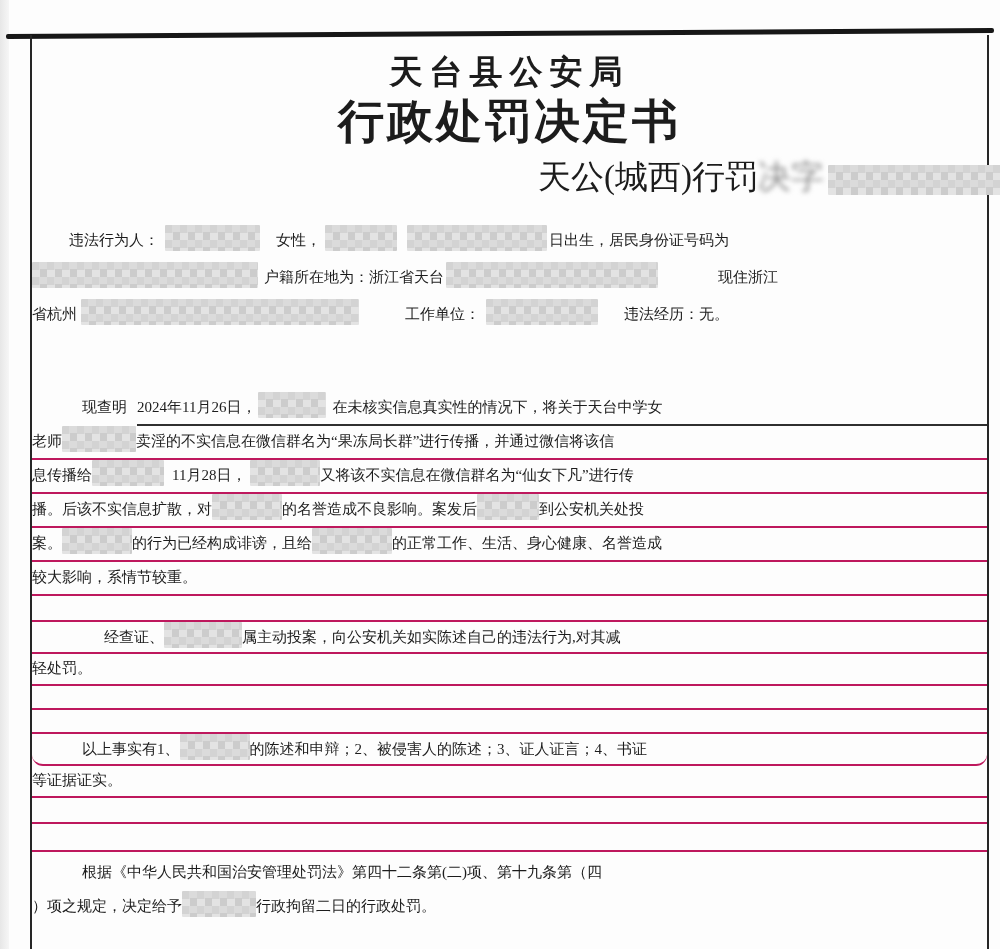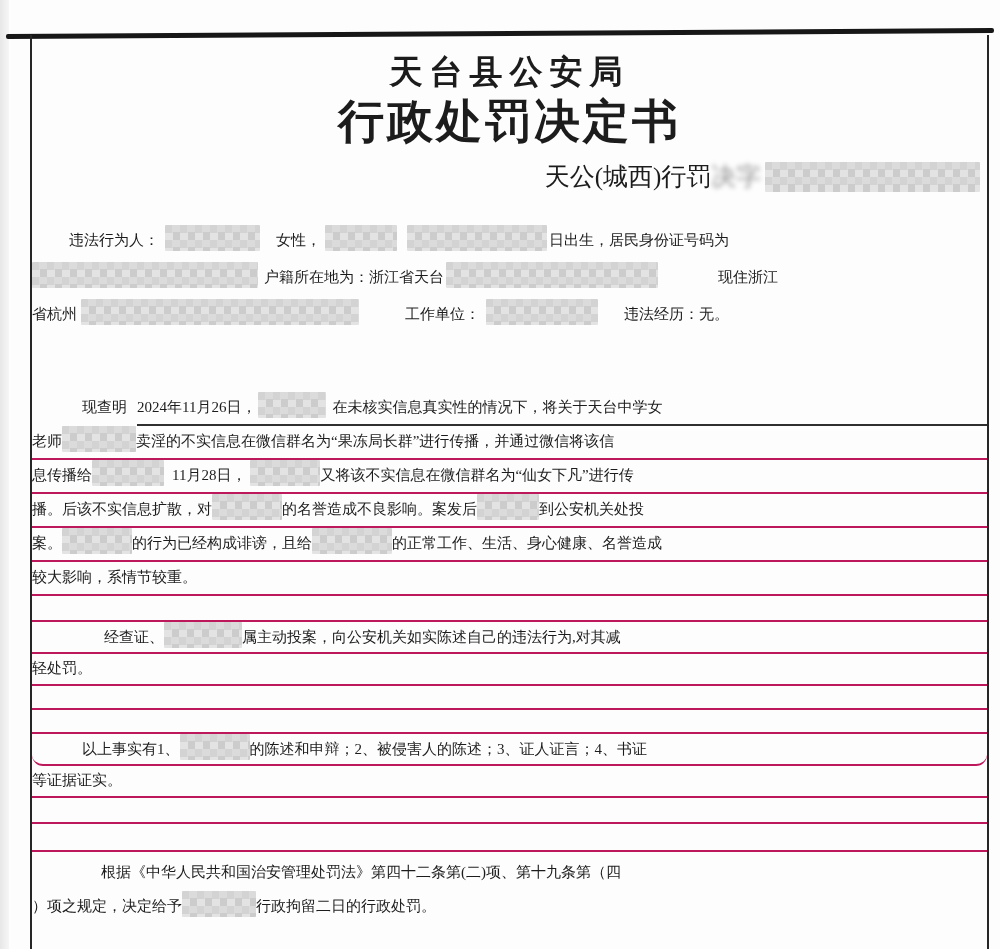--- a/index.html
+++ b/index.html
@@ -23,39 +23,39 @@
   .agency{
     margin-top:16px;height:40px;line-height:40px;text-align:center;
     font-size:33px;font-weight:bold;letter-spacing:7px;
   }
   .doc-title{
     margin-top:4px;height:52px;line-height:52px;text-align:center;
     font-size:46px;font-weight:bold;letter-spacing:3px;
   }
   .doc-no{
     margin-top:10px;height:38px;line-height:38px;
-    padding-left:506px;font-size:25px;white-space:nowrap;text-align:center;
+    padding-left:506px;font-size:33px;white-space:nowrap;
   }
   .row{
     position:relative;font-size:15px;white-space:nowrap;overflow:hidden;
   }
   .party-row{height:37px;line-height:37px;}
   .party-row.indent{padding-left:37px;}
   .ruled{border-bottom:2px solid #be185d;box-sizing:border-box;}
   .f-row{height:34px;line-height:30px;}
   .row-flex{display:flex;}
   .row-flex .label{flex:none;padding-left:50px;padding-right:10px;}
   .row-flex .rest{flex:1;border-bottom:2px solid #2f2f2f;box-sizing:border-box;white-space:nowrap;overflow:hidden;}
   .sec-findings{margin-top:59px;}
   .i-row{height:32px;line-height:29px;}
   .i-row.first{padding-left:72px;}
   .e-row{height:32px;line-height:29px;}
   .e-row.first{padding-left:50px;border-radius:11px;}
   .d-row{height:34px;line-height:33px;}
-  .d-row.first{padding-left:69px;}
+  .d-row.first{padding-left:50px;}
   .blank26{height:26px;}
   .blank24{height:24px;}
   .blank28{height:28px;}
   .decision-block{margin-top:4px;}
   .seg{display:inline-block;}
   .redact{
     display:inline-block;height:26px;vertical-align:-6px;border-radius:1px;
     background-image:conic-gradient(#dbdbdb 25%,#cccccc 25% 50%,#e3e3e3 50% 75%,#d3d3d3 75%);
     background-size:15px 15px;
   }

